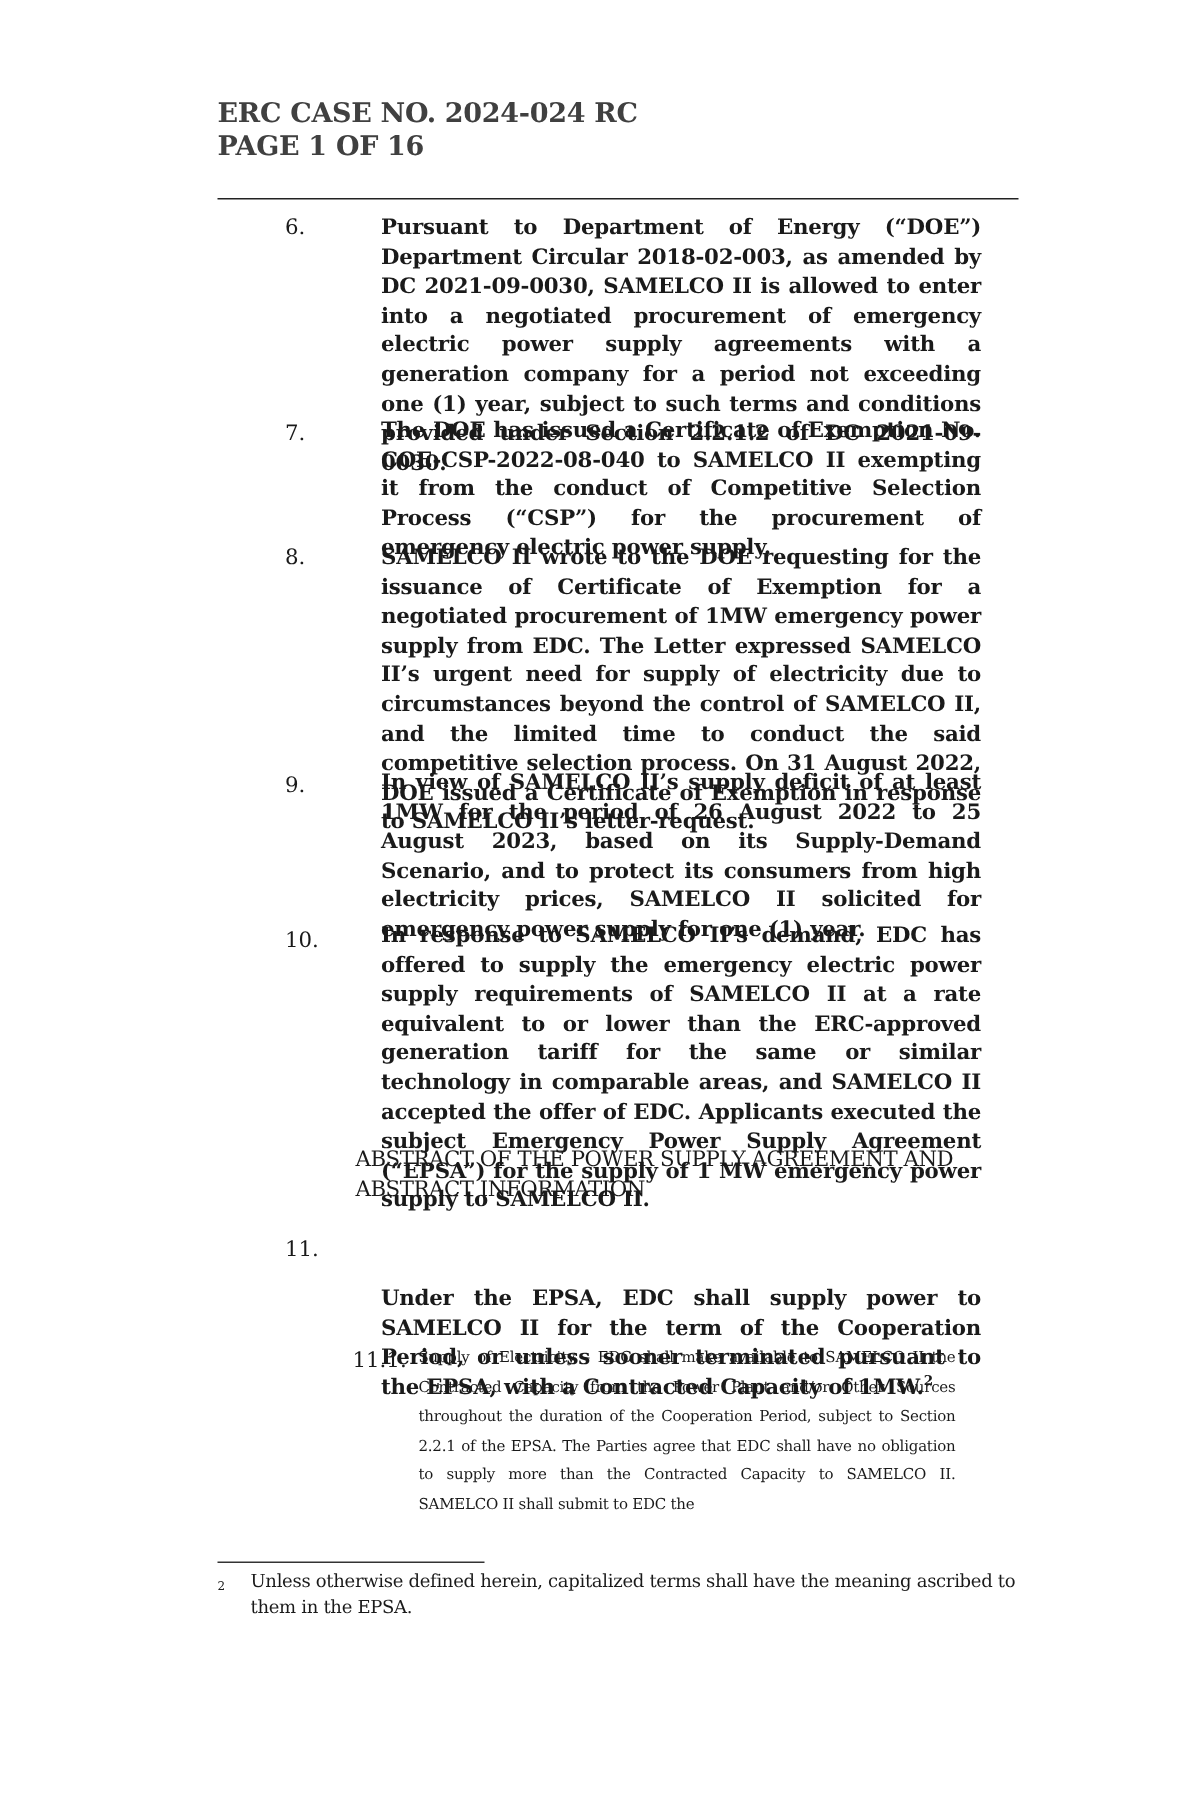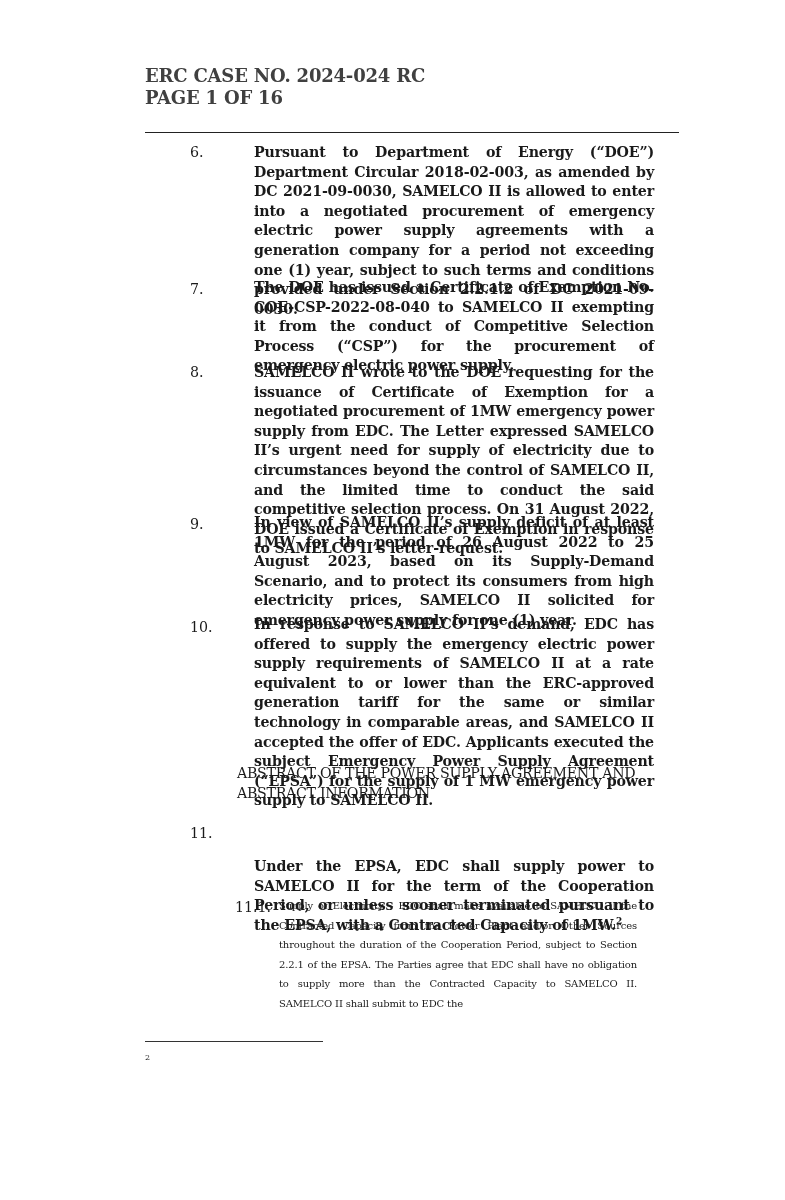--- a/index.html
+++ b/index.html
@@ -55,14 +55,15 @@
   </div>
 
   <div class="num" style="top:824px;">11.</div>
   <div class="para" style="top:821px;margin-top:36px;"><span>Under the EPSA, EDC shall supply power to SAMELCO II for the term of the Cooperation Period, or unless sooner terminated pursuant to the EPSA, with a Contracted Capacity of 1MW.</span><sup>2</sup></div>
 
   <div class="subnum" style="top:898px;">11.1.</div>
   <div class="subpara" style="top:896px;">Supply of Electricity – EDC shall make available to SAMELCO II the Contracted Capacity from the Power Plant and/or Other Sources throughout the duration of the Cooperation Period, subject to Section 2.2.1 of the EPSA. The Parties agree that EDC shall have no obligation to supply more than the Contracted Capacity to SAMELCO II. SAMELCO II shall submit to EDC the</div>
 
   <div class="fn-rule"></div>
   <div class="fn-num">2</div>
+  <div class="fn-text">Unless otherwise defined herein, capitalized terms shall have the meaning ascribed to them in the EPSA.</div>
 
 </div>
 
 </body></html>

